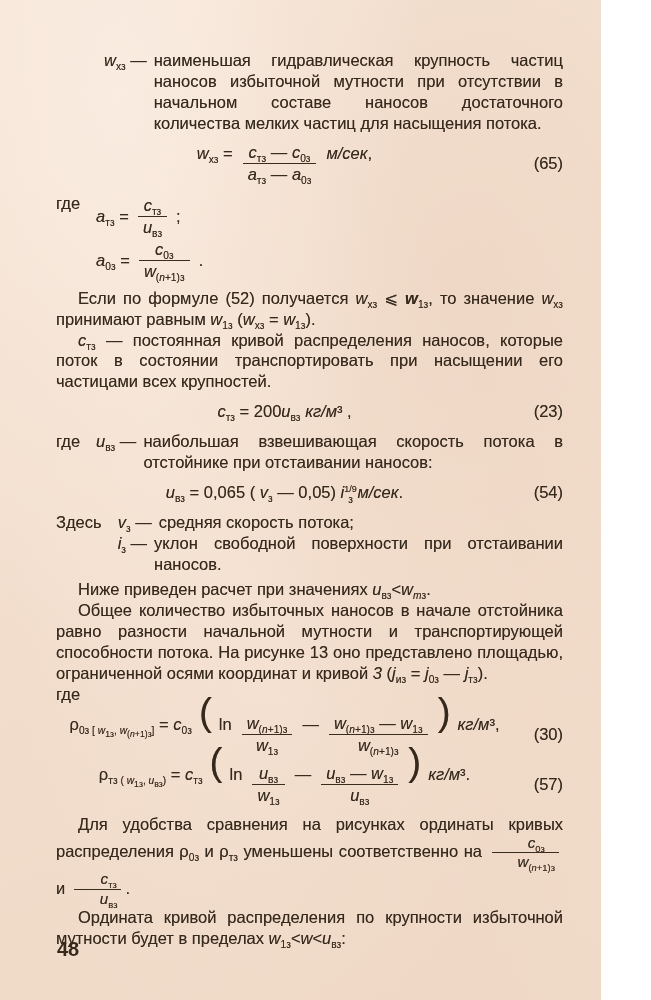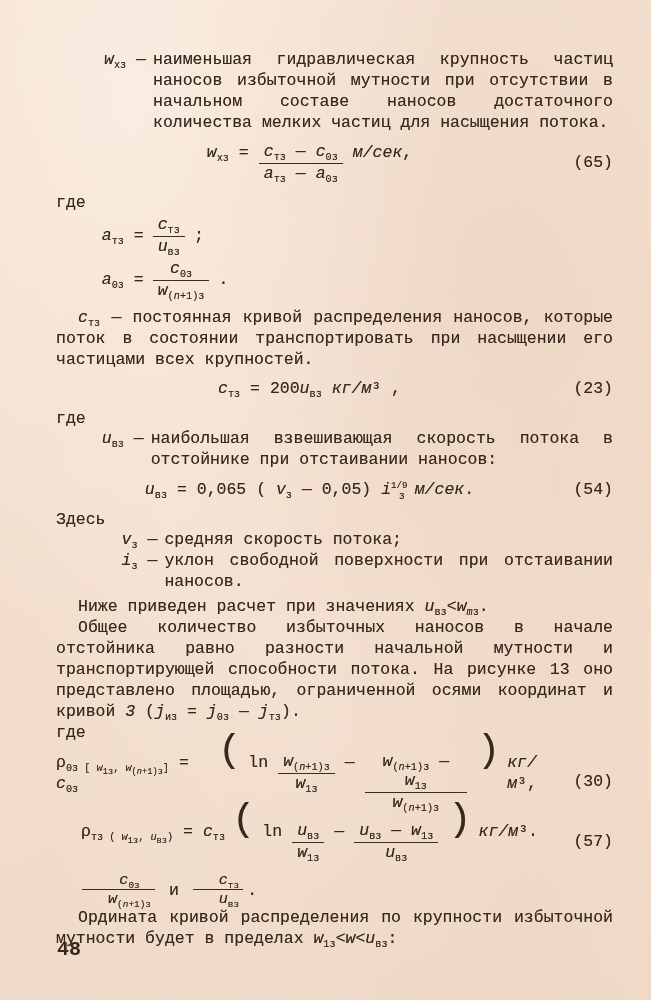--- a/index.html
+++ b/index.html
@@ -1,24 +1,24 @@
 <!DOCTYPE html>
 <html><head>
 <meta charset="utf-8">
 <style>
   html,body{margin:0;padding:0;}
   .page{
-    position:relative;width:651px;height:1000px;overflow:hidden;
+    position:relative;width:601px;height:1000px;overflow:hidden;
     background:
       radial-gradient(ellipse at 20% 10%, rgba(255,246,238,.5), transparent 45%),
       radial-gradient(ellipse at 78% 28%, rgba(233,206,186,.45), transparent 50%),
       radial-gradient(ellipse at 45% 62%, rgba(251,236,224,.4), transparent 55%),
       radial-gradient(ellipse at 60% 90%, rgba(235,210,190,.35), transparent 50%),
       linear-gradient(160deg,#f5e3d4 0%,#f2ddcc 55%,#efd9c7 100%);
-    font-family:Liberation Mono, monospace;
+    font-family:Liberation Sans, sans-serif;
     color:#35291e;
     font-size:16.5px;line-height:1.27;
   }
   .content{position:absolute;top:50px;left:56px;right:38px;}
   p{margin:0;text-align:justify;}
   .indent{text-indent:22px;}
   i{font-style:italic;}
   sub{font-size:.62em;line-height:0;}
   sub sub{font-size:.85em;}
   sup{font-size:.55em;line-height:0;}
@@ -27,21 +27,21 @@
 
   
   .hang{display:flex;align-items:flex-start;}
   .hang .term{flex:0 0 auto;white-space:nowrap;padding-right:7px;}
   .hang .body{flex:1;text-align:justify;}
   .defblock{margin-left:48px;}
 
   
   .lblblock{display:flex;align-items:flex-start;margin:4px 0;}
   .lblblock .lbl{flex:0 0 auto;padding-right:16px;}
-  .lblblock .stack{flex:1;margin-top:20px;}
+  .lblblock .stack{flex:1;}
 
   
   .eqrow{display:flex;align-items:center;margin:9px 0;}
   .eqbody{flex:1;display:flex;justify-content:center;align-items:flex-start;gap:7px;}
   .eqnum{flex:0 0 50px;text-align:right;}
   .frac{display:inline-block;text-align:center;vertical-align:middle;margin:0 3px;line-height:1.15;}
   .frac .num{display:block;border-bottom:1.3px solid #3a2d20;padding:0 5px 1px;}
   .frac .den{display:block;padding:1px 5px 0;}
   .minieq{display:flex;align-items:center;gap:6px;margin:3px 0;}
   .bp{font-size:235%;font-weight:400;line-height:0;position:relative;top:-2px;}
@@ -89,20 +89,21 @@
           <span><i>a</i><sub>0з</sub> =</span>
           <span class="frac">
             <span class="num"><i>c</i><sub>0з</sub></span>
             <span class="den"><i>w</i><sub>(<i>n</i>+1)з</sub></span>
           </span>
           <span>.</span>
         </span>
       </span>
     </div>
 
+    <p class="indent">Если по формуле (52) получается <i>w</i><sub>хз</sub> ⩽ <b><i>w</i></b><sub>1з</sub>, то значение <i>w</i><sub>хз</sub> принимают равным <i>w</i><sub>1з</sub> (<i>w</i><sub>хз</sub> = <i>w</i><sub>1з</sub>).</p>
     <p class="indent"><i>c</i><sub>тз</sub> — постоянная кривой распределения наносов, которые поток в состоянии транспортировать при насыщении его частицами всех крупностей.</p>
 
     <div class="eqrow">
       <span class="eqbody">
         <span><i>c</i><sub>тз</sub> = 200<i>u</i><sub>вз</sub> <i>кг/м</i>³ ,</span>
       </span>
       <span class="eqnum">(23)</span>
     </div>
 
     <div class="lblblock">
@@ -173,21 +174,21 @@
         <span class="frac">
           <span class="num"><i>u</i><sub>вз</sub> — <i>w</i><sub>1з</sub></span>
           <span class="den"><i>u</i><sub>вз</sub></span>
         </span>
         <span class="bp">)</span>
         <span><i>кг/м</i>³.</span>
       </span>
       <span class="eqnum">(57)</span>
     </div>
 
-    <p class="indent">
+    <p class="indent"><span>Для удобства сравнения на рисунках ординаты кривых распределения ρ<sub>0з</sub> и ρ<sub>тз</sub> уменьшены соответственно на</span>
       <span class="inlinefrac"><span class="num"><i>c</i><sub>0з</sub></span><span class="den"><i>w</i><sub>(<i>n</i>+1)з</sub></span></span>
       <span>и</span>
       <span class="inlinefrac"><span class="num"><i>c</i><sub>тз</sub></span><span class="den"><i>u</i><sub>вз</sub></span></span><span>.</span></p>
 
     <p class="indent">Ордината кривой распределения по крупности избыточной мутности будет в пределах <i>w</i><sub>1з</sub>&lt;<i>w</i>&lt;<i>u</i><sub>вз</sub>:</p>
 
 
   </main>
 
   <div class="pagenum">48</div>

